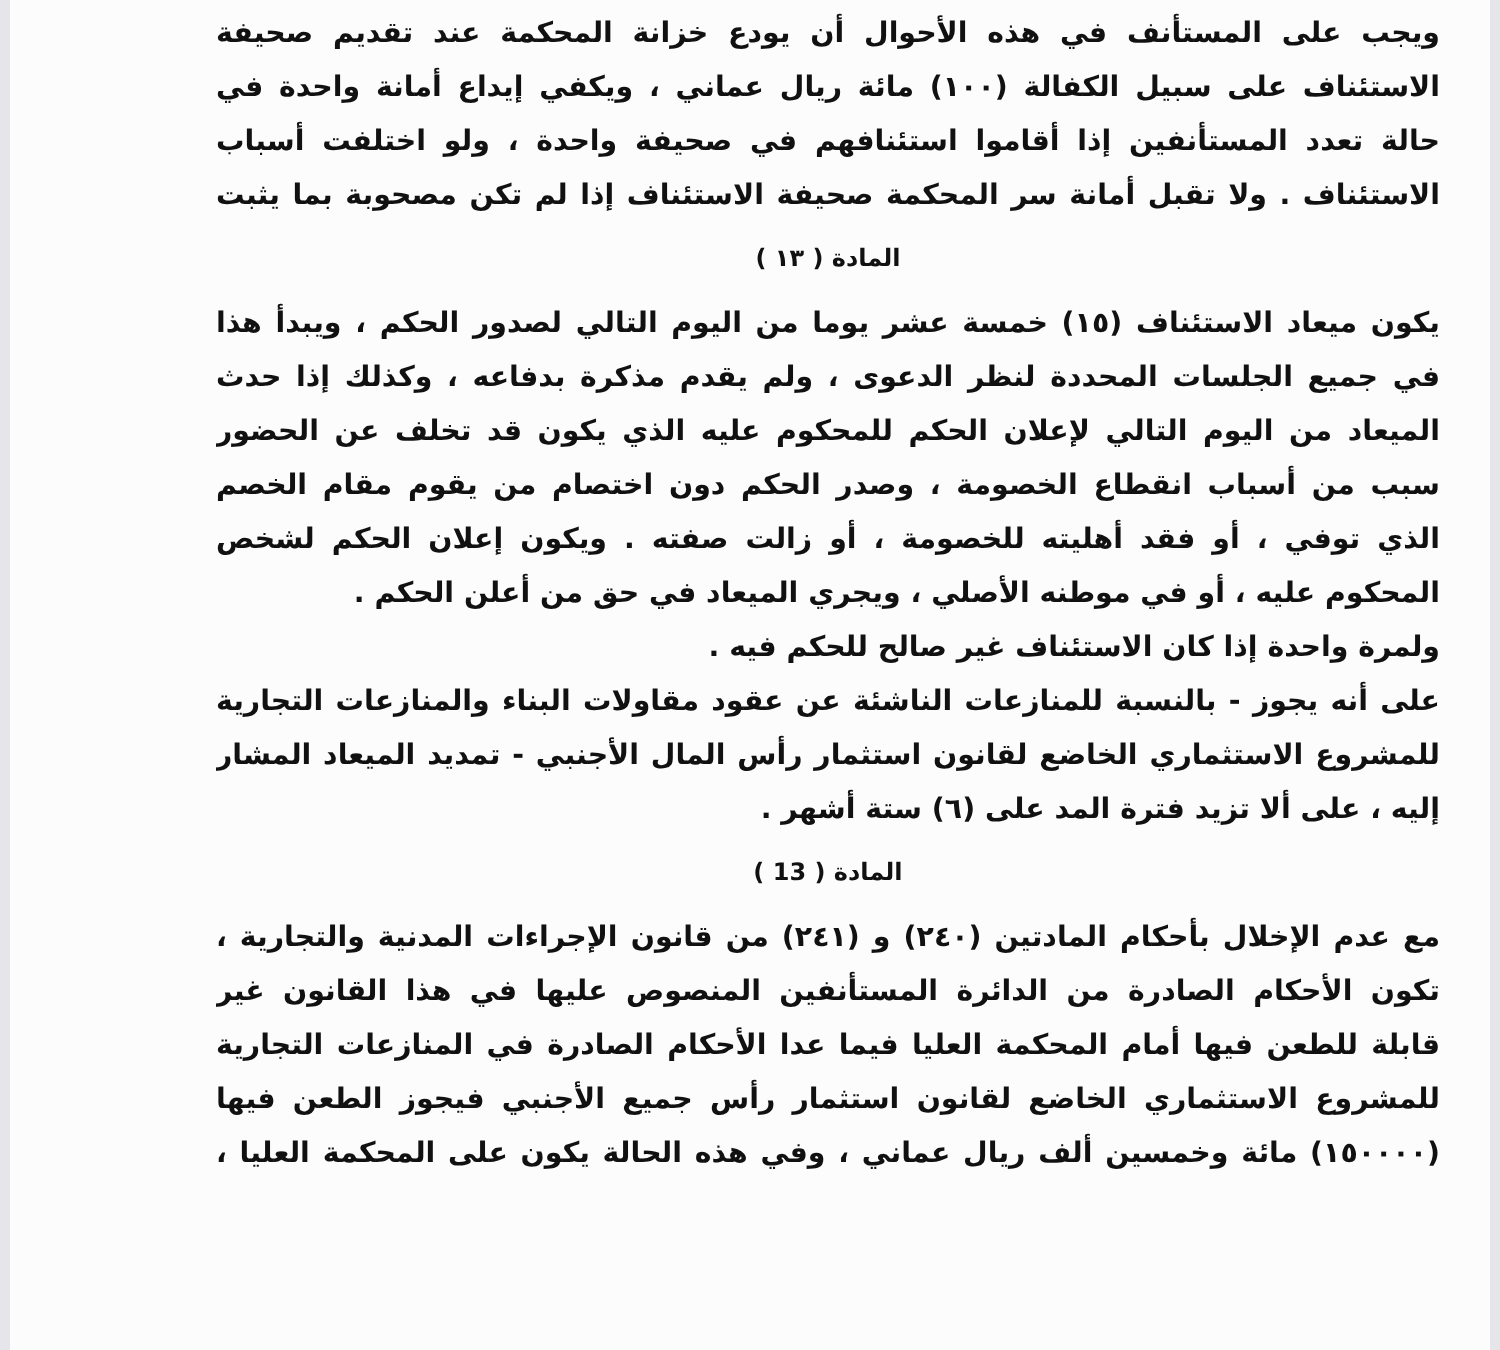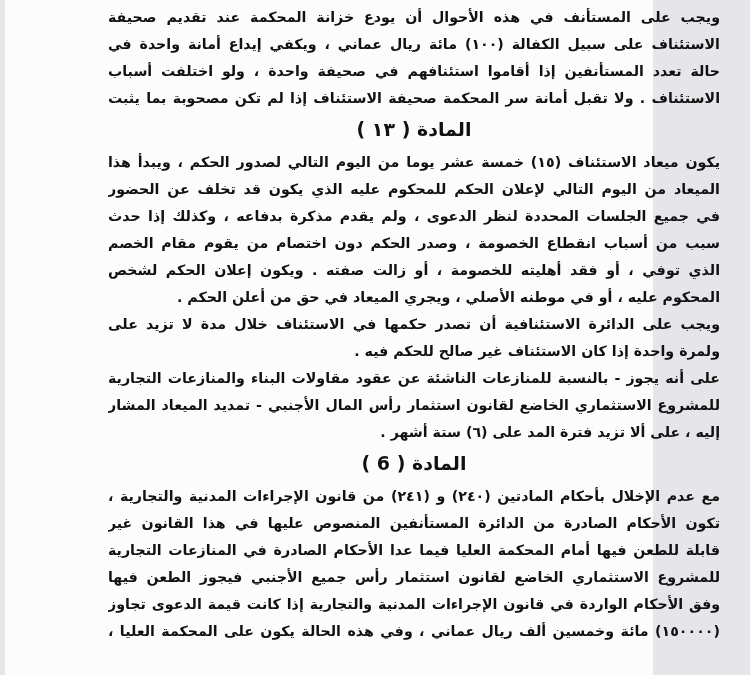--- a/index.html
+++ b/index.html
@@ -2,21 +2,21 @@
 <html><head>
 <meta charset="utf-8">
 <style>
   html, body { margin: 0; padding: 0; }
   body {
     width: 750px; height: 675px; overflow: hidden;
     background: #e6e6ea;
     position: relative;
   }
   .page {
-    position: absolute; left: 5px; top: 0; width: 648px; height: 675px;
+    position: absolute; left: 5px; top: 0; width: 740px; height: 675px;
     background: #fcfcfd;
   }
   .text-block {
     position: absolute; left: 103px; top: 0; width: 612px;
     direction: rtl;
     font-family: "DejaVu Sans", sans-serif;
     font-weight: bold;
     font-size: 14.2px;
     color: #111;
   }
@@ -24,64 +24,62 @@
     height: 27px; line-height: 27px;
     white-space: nowrap;
     text-align: justify;
     text-align-last: justify;
     overflow: hidden;
   }
   .line.last { text-align-last: right; }
   .heading {
     height: 27px; line-height: 27px;
     text-align: center; text-align-last: center;
-    font-size: 19px;
+    font-size: 12px;
     margin: 4px 0 6px 0;
   }
 </style>
 </head>
 <body>
 
 <div class="page">
   <div class="text-block">
 
     <div style="margin-top:4px;">
       <div class="line">ويجب على المستأنف في هذه الأحوال أن يودع خزانة المحكمة عند تقديم صحيفة</div>
       <div class="line">الاستئناف على سبيل الكفالة (١٠٠) مائة ريال عماني ، ويكفي إيداع أمانة واحدة في</div>
       <div class="line">حالة تعدد المستأنفين إذا أقاموا استئنافهم في صحيفة واحدة ، ولو اختلفت أسباب</div>
       <div class="line">الاستئناف . ولا تقبل أمانة سر المحكمة صحيفة الاستئناف إذا لم تكن مصحوبة بما يثبت</div>
     </div>
 
     <div class="heading">المادة ( ١٣ )</div>
 
     <div>
       <div class="line">يكون ميعاد الاستئناف (١٥) خمسة عشر يوما من اليوم التالي لصدور الحكم ، ويبدأ هذا</div>
+      <div class="line">في جميع الجلسات المحددة لنظر الدعوى ، ولم يقدم مذكرة بدفاعه ، وكذلك إذا حدث</div>
       <div class="line">الميعاد من اليوم التالي لإعلان الحكم للمحكوم عليه الذي يكون قد تخلف عن الحضور</div>
-      <div class="line">في جميع الجلسات المحددة لنظر الدعوى ، ولم يقدم مذكرة بدفاعه ، وكذلك إذا حدث</div>
       <div class="line">سبب من أسباب انقطاع الخصومة ، وصدر الحكم دون اختصام من يقوم مقام الخصم</div>
       <div class="line">الذي توفي ، أو فقد أهليته للخصومة ، أو زالت صفته . ويكون إعلان الحكم لشخص</div>
       <div class="line last">المحكوم عليه ، أو في موطنه الأصلي ، ويجري الميعاد في حق من أعلن الحكم .</div>
     </div>
 
     <div>
-      <div class="line">ويجب على الدائرة الاستئنافية أن تصدر حكمها في الاستئناف خلال مدة لا تزيد على</div>
       <div class="line last">ولمرة واحدة إذا كان الاستئناف غير صالح للحكم فيه .</div>
     </div>
 
     <div>
       <div class="line">على أنه يجوز - بالنسبة للمنازعات الناشئة عن عقود مقاولات البناء والمنازعات التجارية</div>
       <div class="line">للمشروع الاستثماري الخاضع لقانون استثمار رأس المال الأجنبي - تمديد الميعاد المشار</div>
       <div class="line last">إليه ، على ألا تزيد فترة المد على (٦) ستة أشهر .</div>
     </div>
 
-    <div class="heading">المادة ( 6 )</div>
+    <div class="heading">المادة ( 13 )</div>
 
     <div>
       <div class="line">مع عدم الإخلال بأحكام المادتين (٢٤٠) و (٢٤١) من قانون الإجراءات المدنية والتجارية ،</div>
       <div class="line">تكون الأحكام الصادرة من الدائرة المستأنفين المنصوص عليها في هذا القانون غير</div>
       <div class="line">قابلة للطعن فيها أمام المحكمة العليا فيما عدا الأحكام الصادرة في المنازعات التجارية</div>
       <div class="line">للمشروع الاستثماري الخاضع لقانون استثمار رأس جميع الأجنبي فيجوز الطعن فيها</div>
-      <div class="line">وفق الأحكام الواردة في قانون الإجراءات المدنية والتجارية إذا كانت قيمة الدعوى تجاوز</div>
       <div class="line">(١٥٠٠٠٠) مائة وخمسين ألف ريال عماني ، وفي هذه الحالة يكون على المحكمة العليا ،</div>
     </div>
 
   </div>
 </div>
 
 </body></html>

